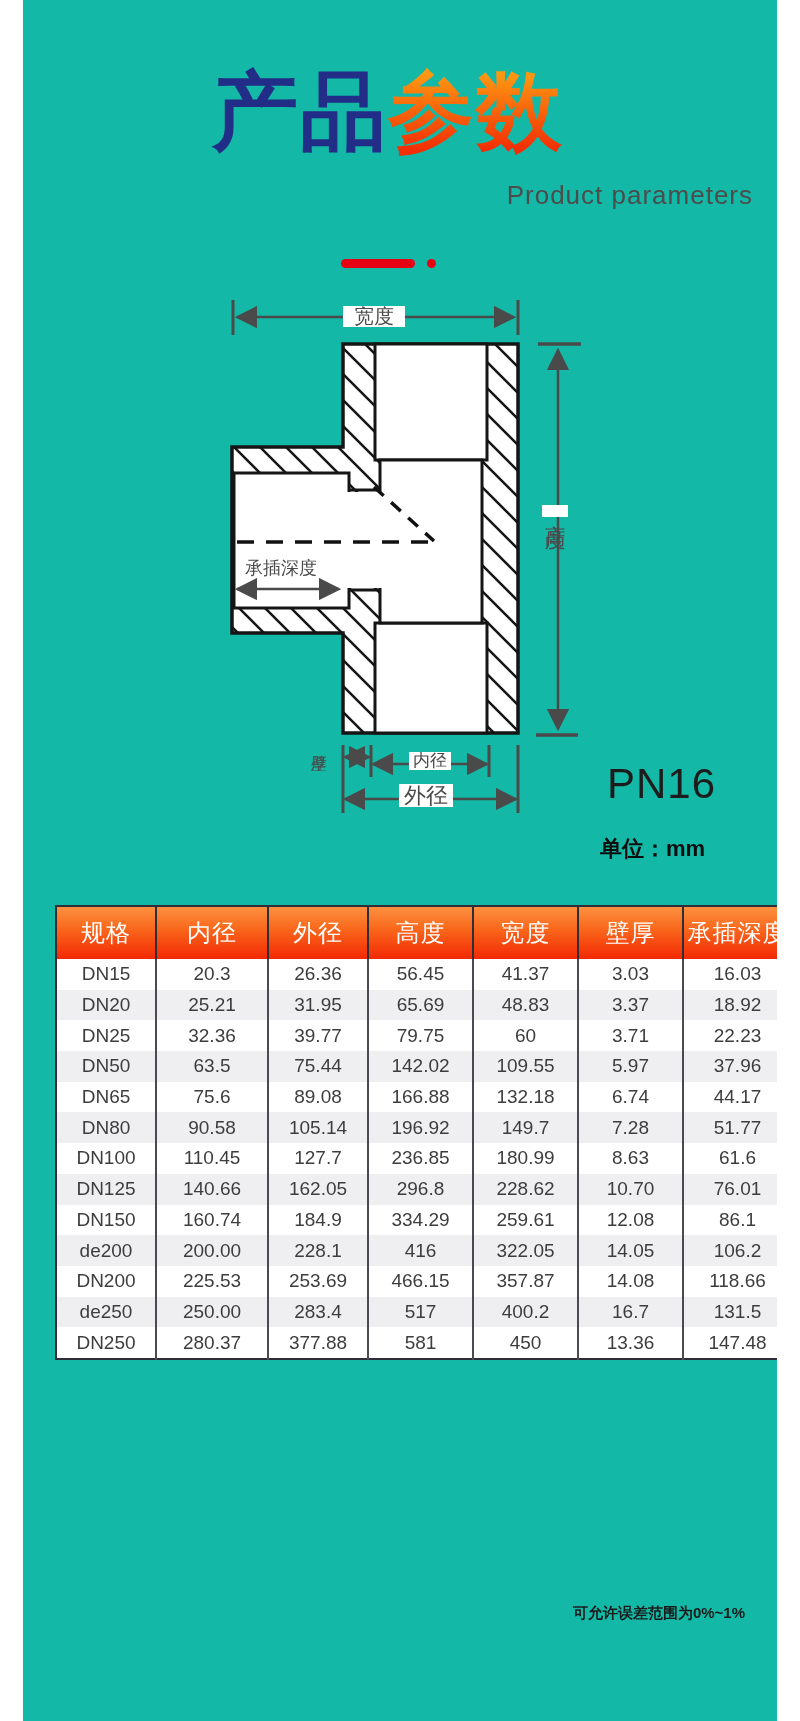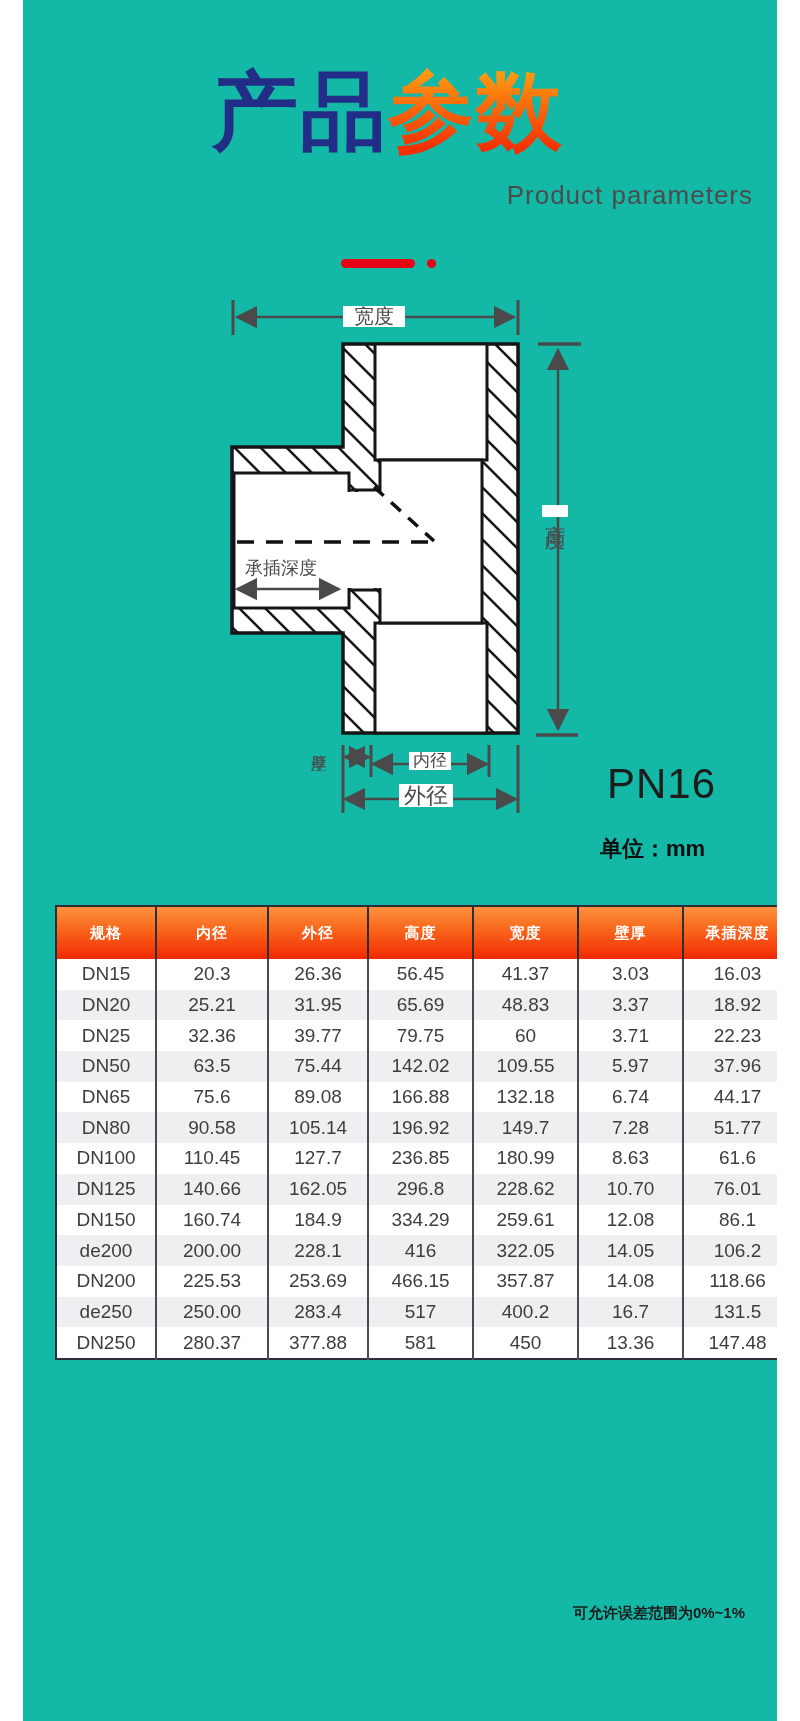--- a/index.html
+++ b/index.html
@@ -31,21 +31,21 @@
   .lbl-wall{left:287px;top:741px;font-size:16px;background:transparent;letter-spacing:1px;}
   .lbl-inner{left:386px;top:752px;font-size:17px;padding:0 4px;}
   .lbl-outer{left:376px;top:784px;font-size:22px;padding:0 5px;}
   .pn-rating{position:absolute;left:576px;top:760px;font-size:42px;color:#1c1c1c;letter-spacing:1px;z-index:2;margin-left:8px;}
   .unit-note{position:absolute;left:577px;top:834px;font-size:22px;font-weight:700;color:#0d0d0d;z-index:2;}
   
   .spec-table-wrap{position:absolute;left:32px;top:905px;width:736px;z-index:2;}
   table.spec{border-collapse:collapse;table-layout:fixed;width:736px;border:2px solid #2e2e38;}
   table.spec th{
     background:linear-gradient(180deg,#fc9140 0%,#f9681c 42%,#f32804 100%);
-    color:#ffffff;font-size:15px;font-weight:700;height:50px;text-align:center;
+    color:#ffffff;font-size:24px;font-weight:400;height:50px;text-align:center;
     border-right:2px solid #2e2e38;letter-spacing:1px;
   }
   table.spec td{
     font-size:19px;color:#3d3d3d;text-align:center;height:30.7px;padding:0;
     border-right:2px solid #4a4a52;
   }
   table.spec th:last-child, table.spec td:last-child{border-right:none;}
   table.spec tbody tr:nth-child(even){background:#efeff1;}
   table.spec tbody tr:nth-child(odd){background:#ffffff;}
   table.spec col.c1{width:100px;} table.spec col.c2{width:112px;}

